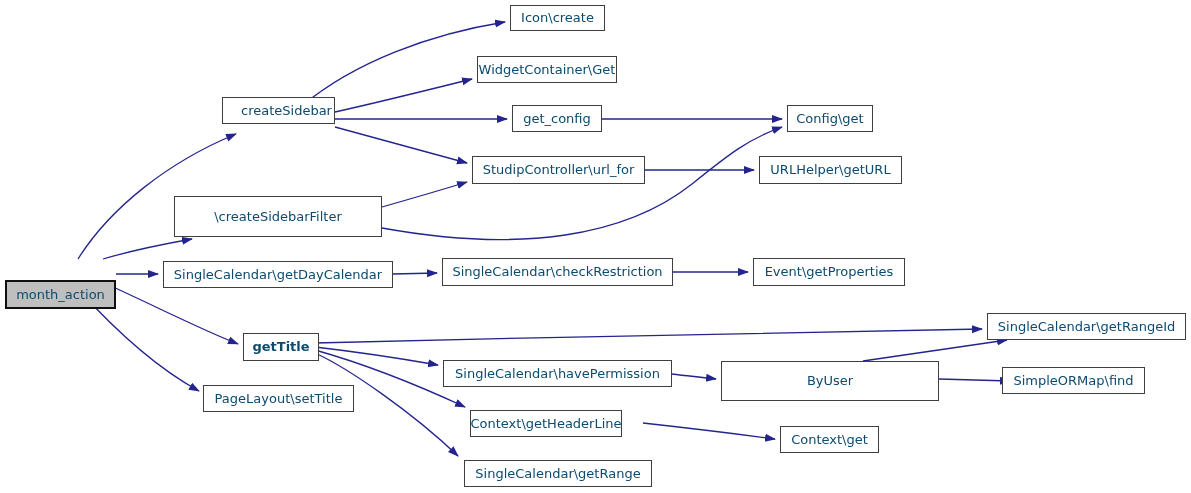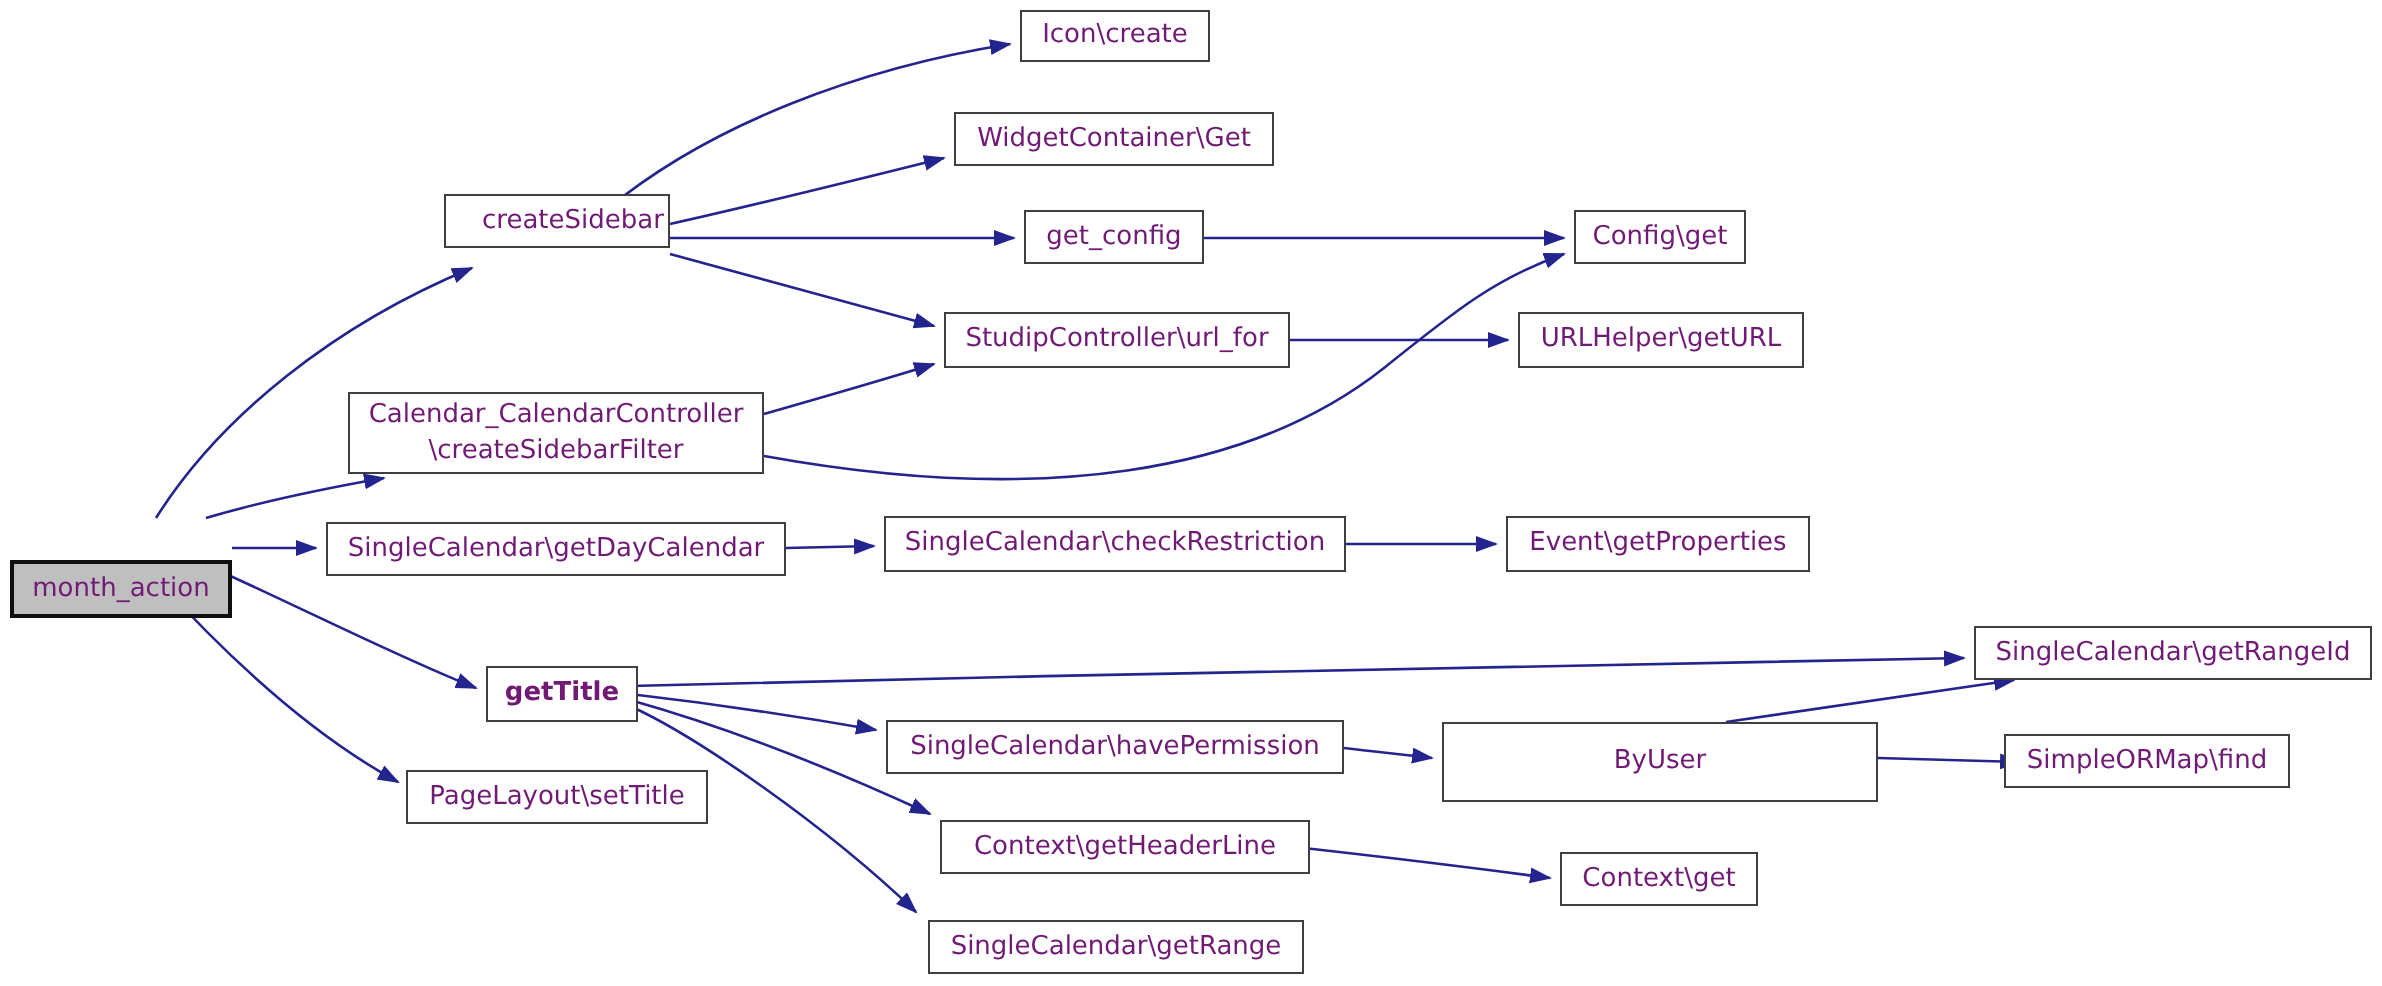--- a/index.html
+++ b/index.html
@@ -11,21 +11,21 @@
     overflow:hidden;
   }
   svg.edges { position:absolute; left:0; top:0; width:1191px; height:493px; }
   .node {
     position:absolute;
     box-sizing:border-box;
     display:flex; flex-direction:column;
     align-items:center; justify-content:center;
     background:#ffffff;
     border:1px solid #3f3f3f;
-    color:#701a75;
+    color:#0c4a6e;
     font-size:13px;
     line-height:1.32;
     white-space:nowrap;
     text-align:center;
   }
   .node[data-interactable="true"] { cursor:pointer; }
   .node.root {
     background:#bfbfbf;
     border:2px solid #0f0f0f;
   }
@@ -65,36 +65,35 @@
       <path d="M 643,423 C 688,428 730,433 775,439" fill="none" stroke="#24248f" stroke-width="1.3" marker-end="url(#arrow)" data-interactable="false"></path>
     </svg>
   <div id="node-layer" data-interactable="false">
       <div class="node root" data-interactable="false" style="left: 5px; top: 260px; width: 111px; height: 29px; margin-top: 20px;">
         <span data-interactable="false">month_action</span>
       </div>
       <div class="node" data-interactable="true" style="left: 222px; top: 97px; width: 113px; height: 27px; padding-left: 16px;">
         <span data-interactable="false">createSidebar</span>
       </div>
       <div class="node" data-interactable="true" style="left: 174px; top: 196px; width: 208px; height: 41px;">
-        <span data-interactable="false">Calendar_CalendarController</span>
         <span data-interactable="false">\createSidebarFilter</span>
       </div>
       <div class="node" data-interactable="true" style="left: 163px; top: 261px; width: 230px; height: 27px;">
         <span data-interactable="false">SingleCalendar\getDayCalendar</span>
       </div>
       <div class="node" data-interactable="true" style="left: 243px; top: 333px; width: 76px; height: 28px; font-weight: bold;">
         <span data-interactable="false">getTitle</span>
       </div>
       <div class="node" data-interactable="true" style="left: 203px; top: 385px; width: 151px; height: 27px;">
         <span data-interactable="false">PageLayout\setTitle</span>
       </div>
       <div class="node" data-interactable="true" style="left: 510px; top: 5px; width: 95px; height: 26px;">
         <span data-interactable="false">Icon\create</span>
       </div>
-      <div class="node" data-interactable="true" style="left: 477px; top: 56px; width: 160px; height: 27px; justify-content: center;">
+      <div class="node" data-interactable="true" style="left: 477px; top: 56px; width: 140px; height: 27px; justify-content: center;">
         <span data-interactable="false">WidgetContainer\Get</span>
       </div>
       <div class="node" data-interactable="true" style="left: 512px; top: 105px; width: 90px; height: 27px;">
         <span data-interactable="false">get_config</span>
       </div>
       <div class="node" data-interactable="true" style="left: 472px; top: 156px; width: 173px; height: 28px;">
         <span data-interactable="false">StudipController\url_for</span>
       </div>
       <div class="node" data-interactable="true" style="left: 787px; top: 105px; width: 86px; height: 27px;">
         <span data-interactable="false">Config\get</span>
@@ -107,21 +106,21 @@
       </div>
       <div class="node" data-interactable="true" style="left: 753px; top: 258px; width: 152px; height: 28px;">
         <span data-interactable="false">Event\getProperties</span>
       </div>
       <div class="node" data-interactable="true" style="left: 443px; top: 360px; width: 229px; height: 27px;">
         <span data-interactable="false">SingleCalendar\havePermission</span>
       </div>
       <div class="node" data-interactable="true" style="left: 721px; top: 361px; width: 218px; height: 40px;">
         <span data-interactable="false">ByUser</span>
       </div>
-      <div class="node" data-interactable="true" style="left: 470px; top: 410px; width: 185px; height: 27px;">
+      <div class="node" data-interactable="true" style="left: 470px; top: 410px; width: 152px; height: 27px;">
         <span data-interactable="false">Context\getHeaderLine</span>
       </div>
       <div class="node" data-interactable="true" style="left: 780px; top: 426px; width: 99px; height: 27px;">
         <span data-interactable="false">Context\get</span>
       </div>
       <div class="node" data-interactable="true" style="left: 464px; top: 460px; width: 188px; height: 27px;">
         <span data-interactable="false">SingleCalendar\getRange</span>
       </div>
       <div class="node" data-interactable="true" style="left: 987px; top: 313px; width: 199px; height: 27px; align-items: center;">
         <span data-interactable="false">SingleCalendar\getRangeId</span>

